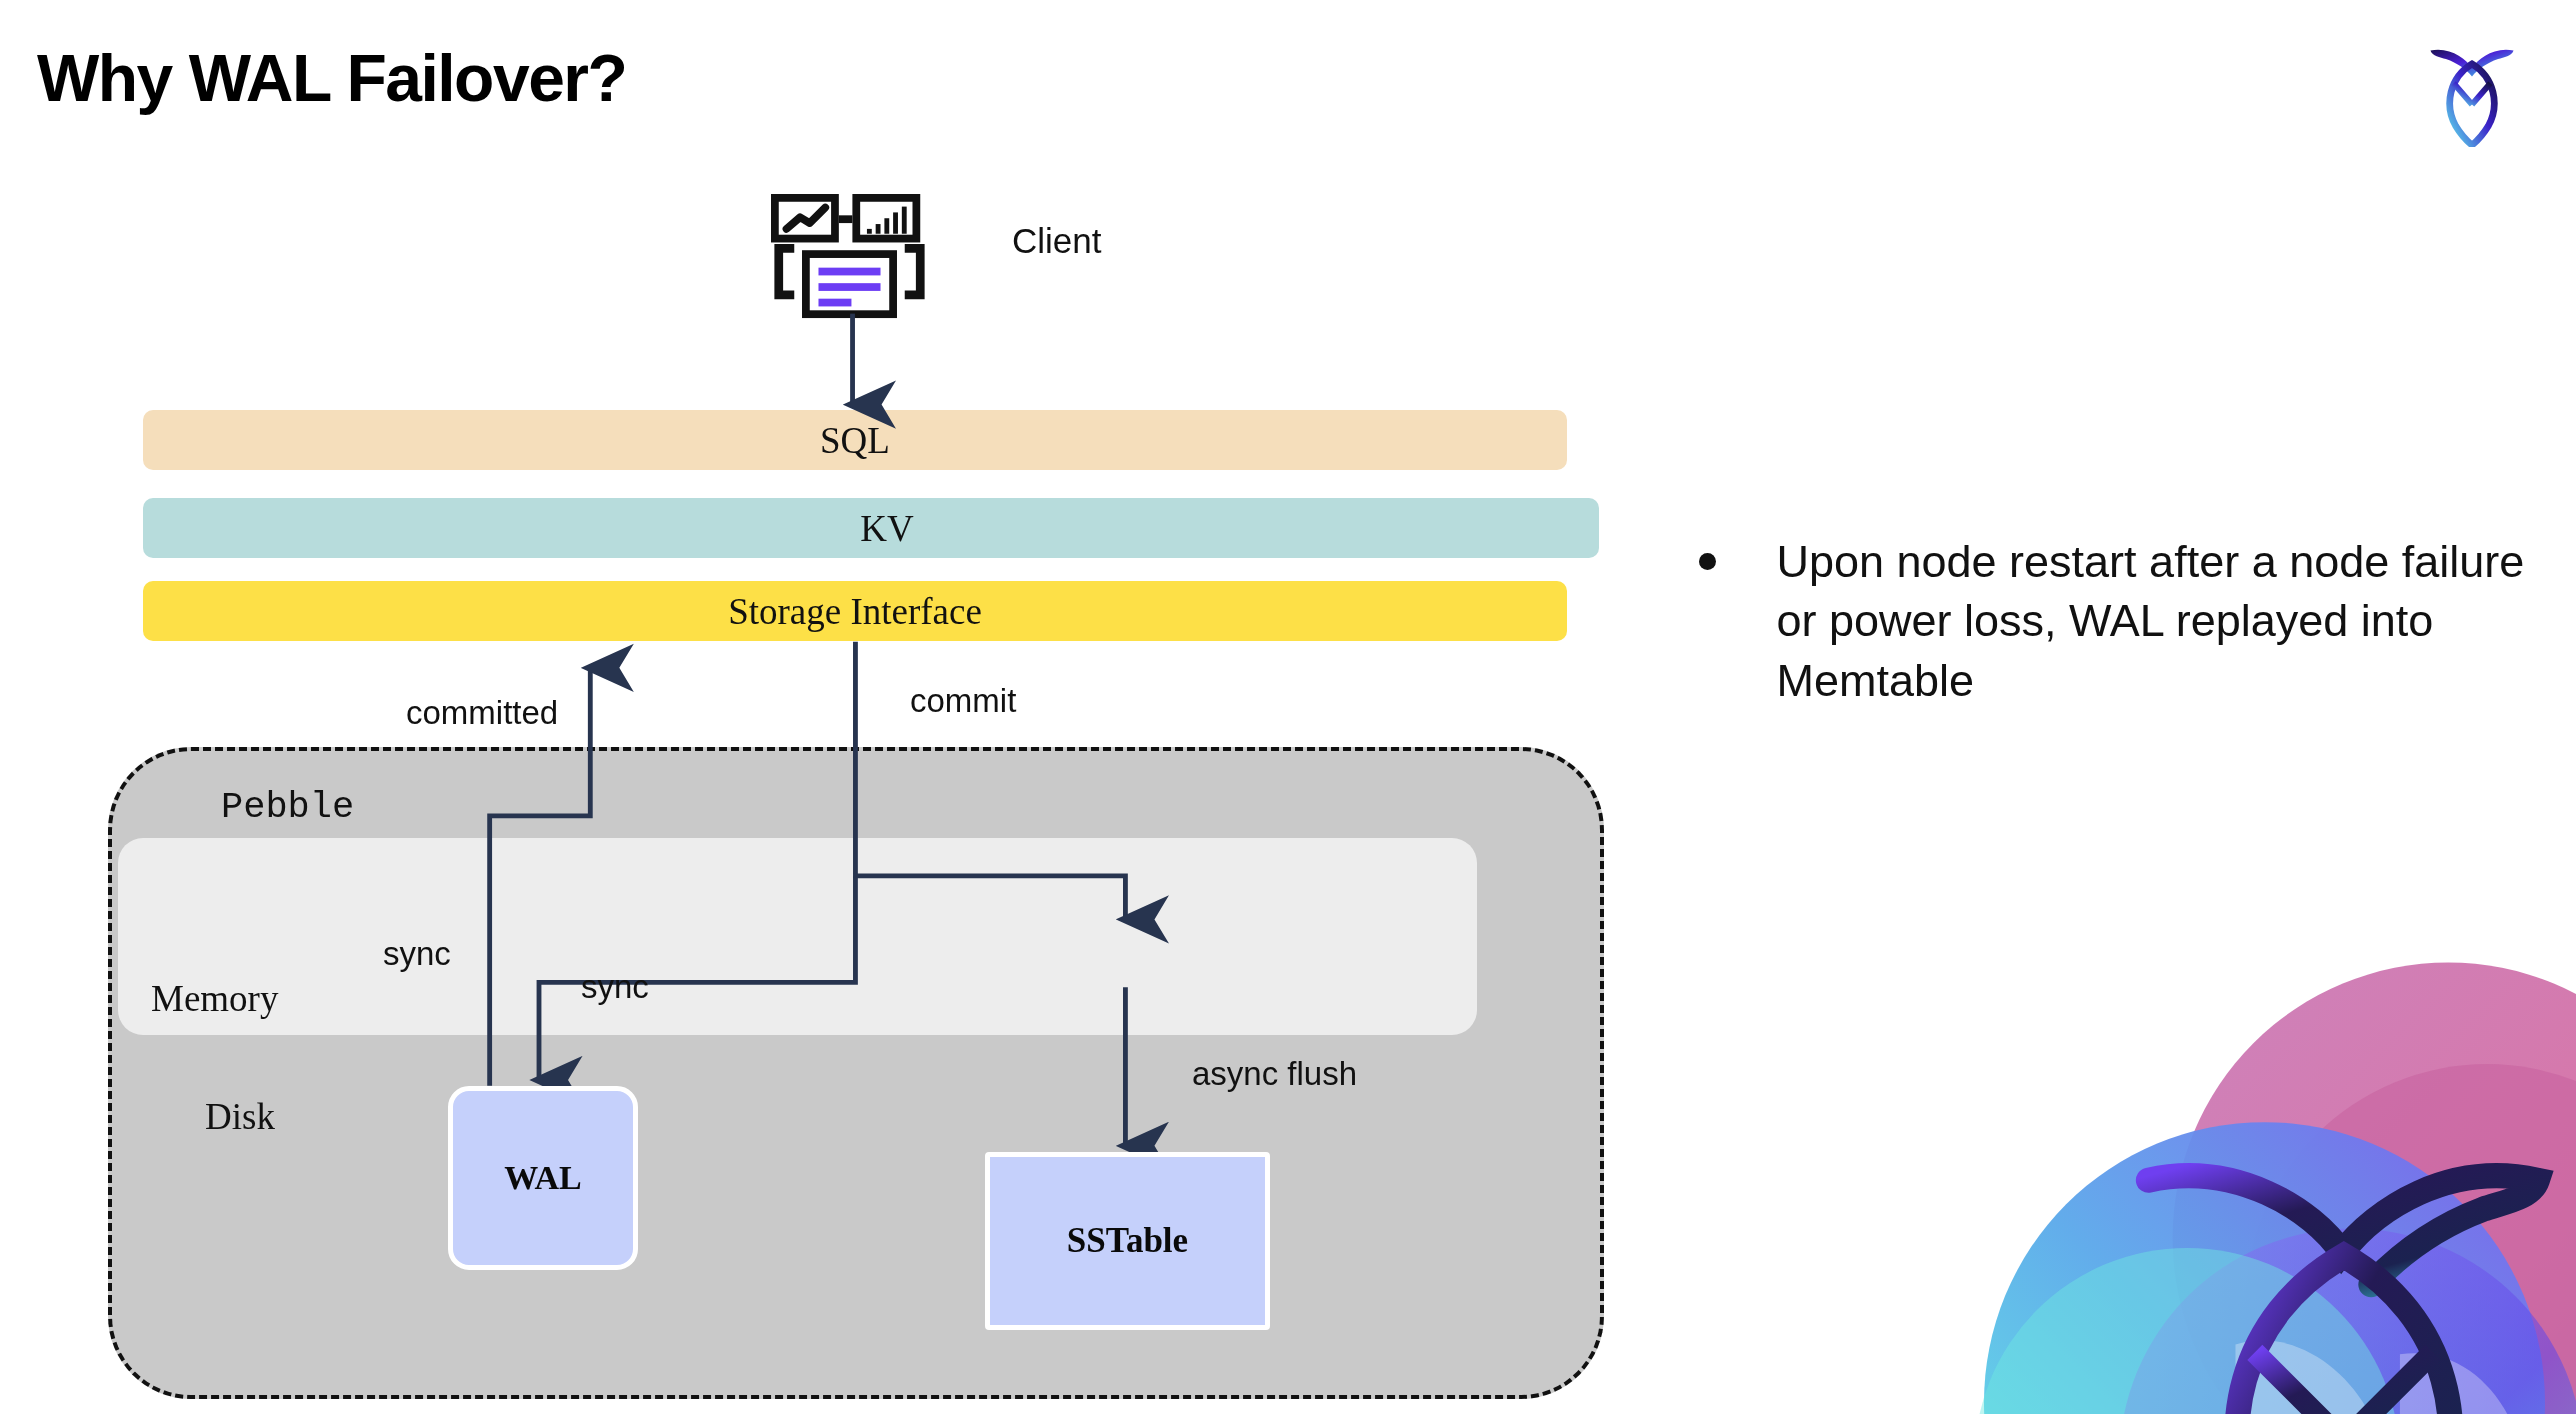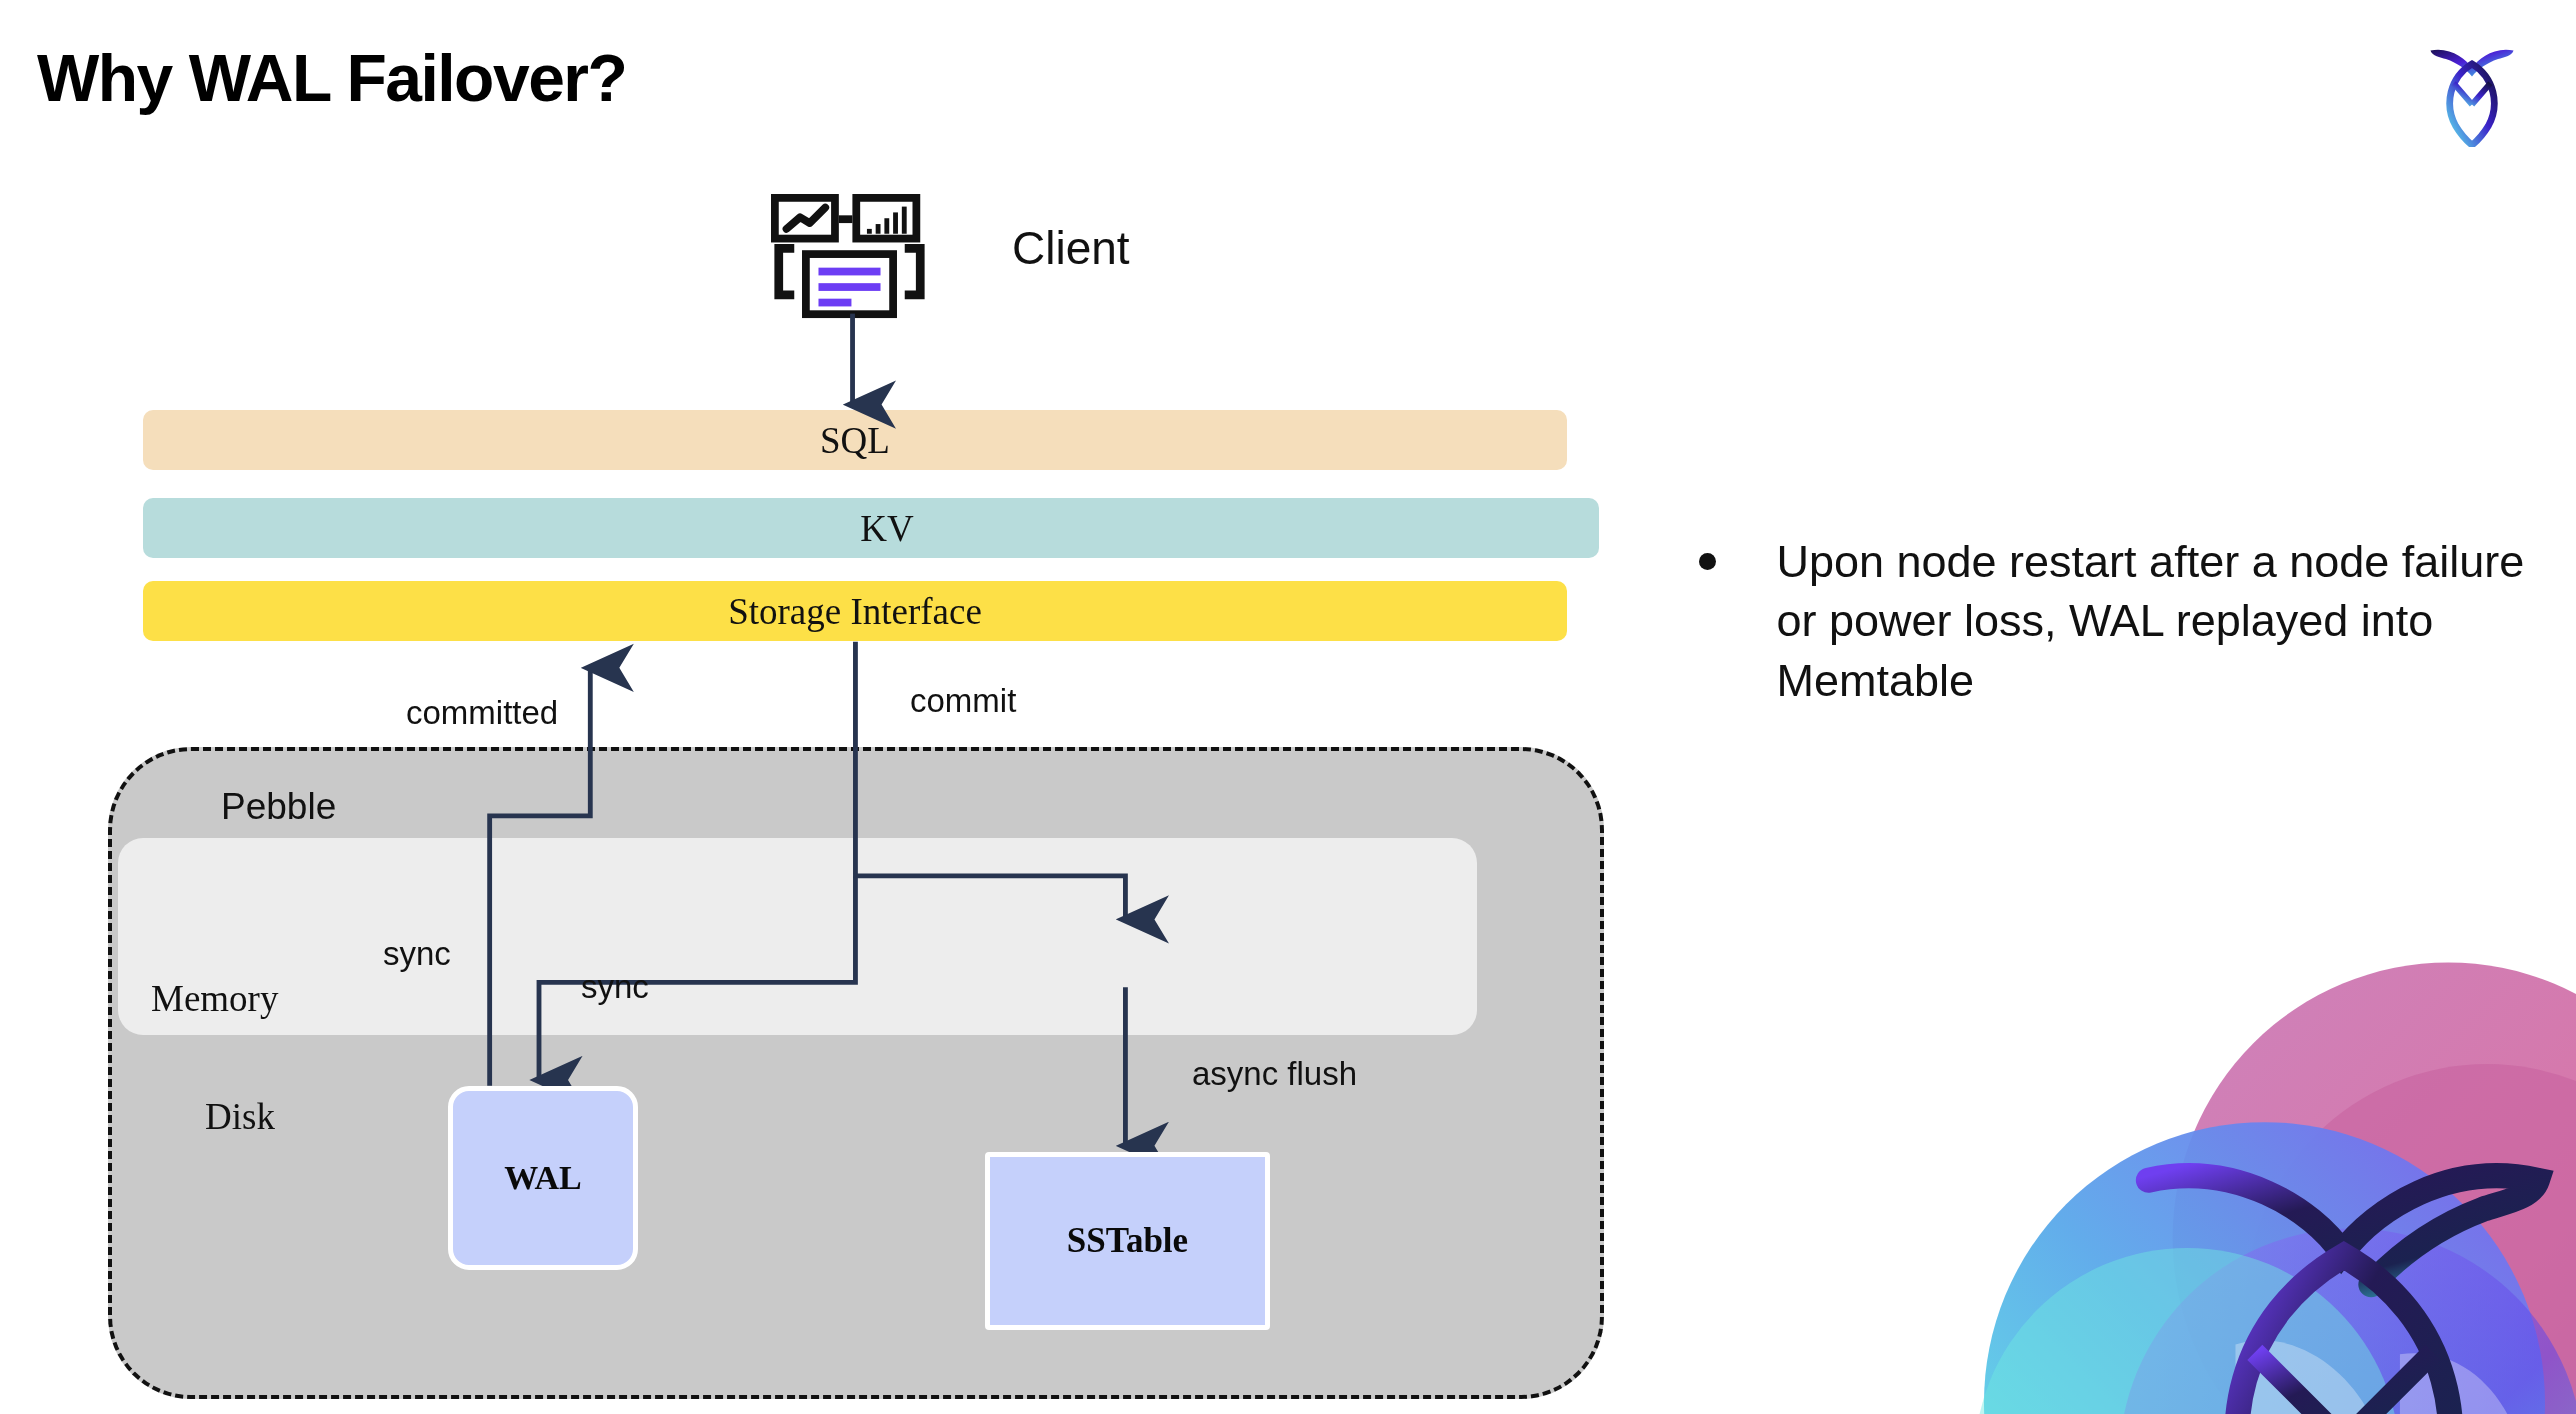--- a/index.html
+++ b/index.html
@@ -15,39 +15,39 @@
 
   
   .logo{position:absolute;left:2415px;top:33px;width:114px;height:114px;}
 
   
   .deco{position:absolute;left:1945px;top:919px;width:639px;height:503px;
         overflow:hidden;pointer-events:none;}
 
   
   .client-icon{position:absolute;left:771px;top:194px;width:157px;height:126px;}
-  .client-label{position:absolute;left:1012px;top:221px;font-size:46px;color:#111;
+  .client-label{position:absolute;left:1012px;top:221px;font-size:35px;color:#111;
                 font-family:"Liberation Sans",sans-serif;}
 
   
   .bar{position:absolute;left:143px;width:1424px;height:60px;border-radius:10px;
        display:flex;align-items:center;justify-content:center;
        font-family:"Liberation Serif",serif;font-size:37px;color:#111;}
   .bar-sql{top:410px;}
   .bar-kv{top:498px;padding-left:32px;}
   .bar-si{top:581px;}
 
   
   .pebble{position:absolute;left:108px;top:747px;width:1496px;height:652px;
           border:4.8px dashed #111;border-radius:83px;background:#c9c9c9;
           box-sizing:border-box;}
   .memory{position:absolute;left:118px;top:838px;width:1359px;height:197px;
           background:#ededed;border-radius:25px;}
   .pebble-label{position:absolute;left:221px;top:786px;font-size:37px;
-                font-family:Liberation Sans, sans-serif;color:#111;}
+                font-family:Liberation Mono, monospace;color:#111;}
   .memory-label{position:absolute;left:151px;top:977px;font-size:37px;
                 font-family:"Liberation Serif",serif;color:#111;}
   .disk-label{position:absolute;left:205px;top:1095px;font-size:37px;
               font-family:"Liberation Serif",serif;color:#111;}
 
   
   .nodebox{position:absolute;background:#c5d0fb;
            display:flex;align-items:center;justify-content:center;
            font-family:"Liberation Serif",serif;font-weight:700;color:#0a0a0a;}
   .box-memtable{left:985px;top:927px;width:281px;height:58px;border-radius:8.7px;

